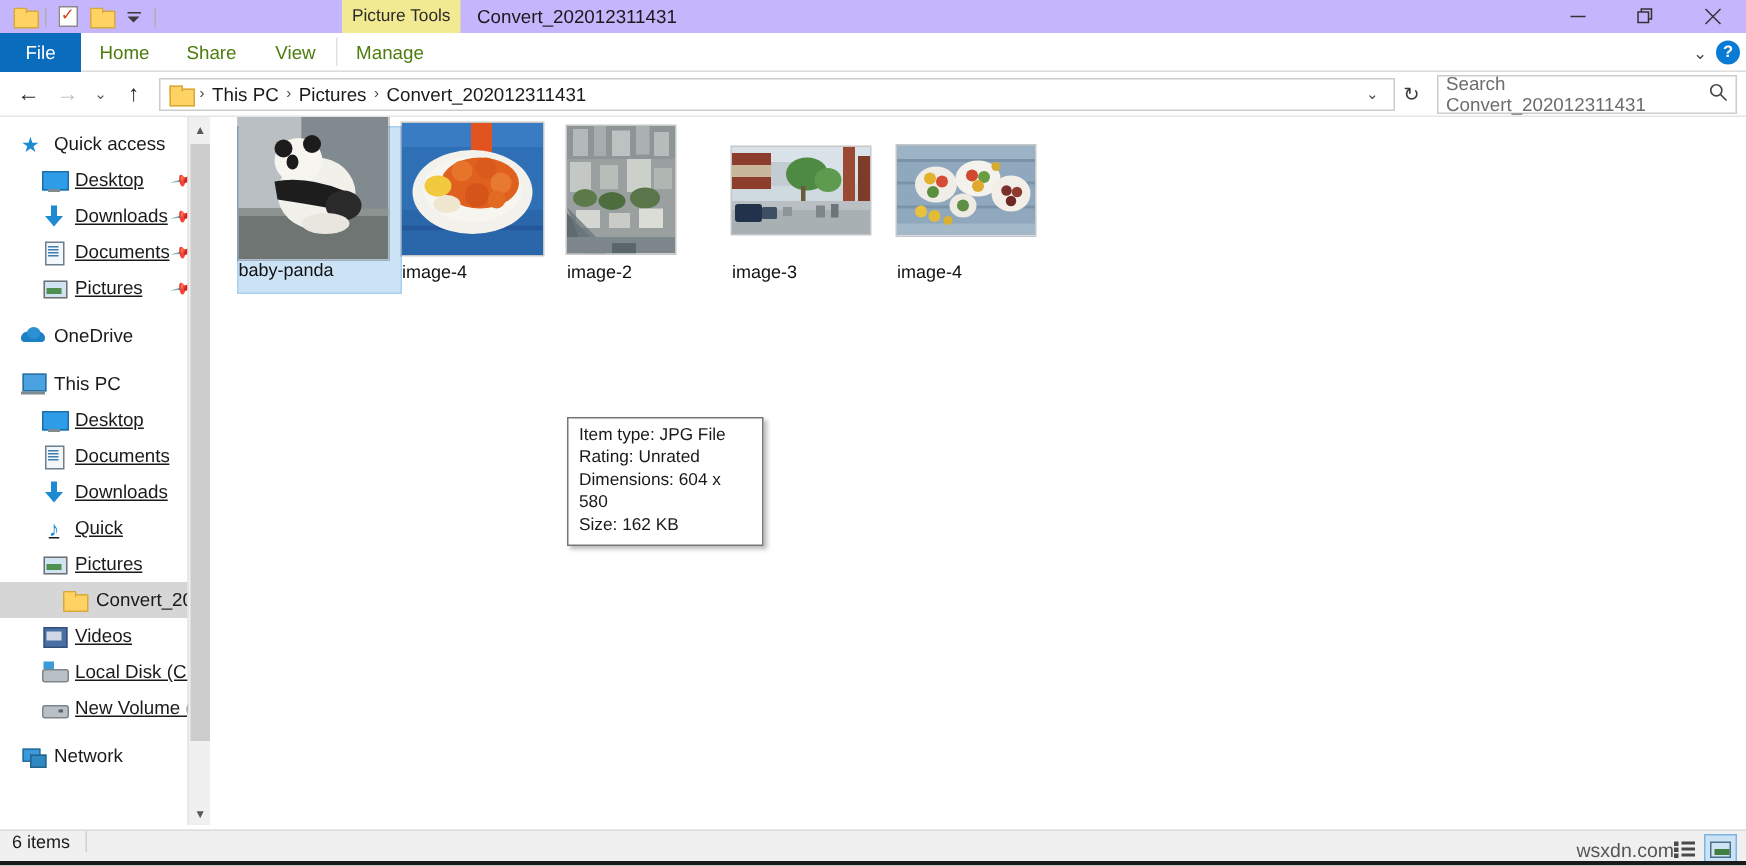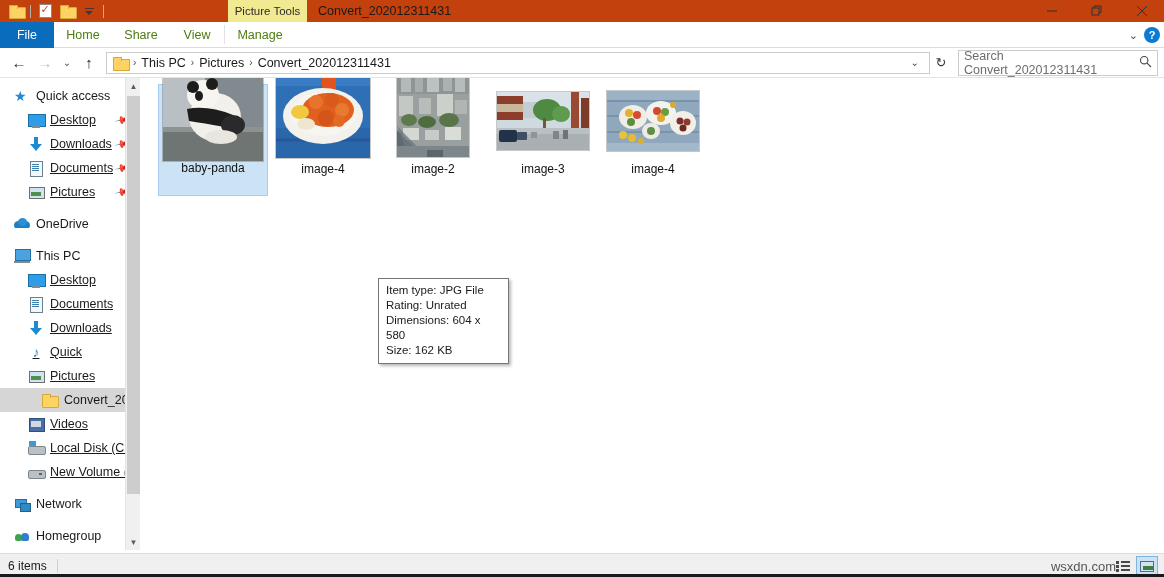--- a/index.html
+++ b/index.html
@@ -8,21 +8,21 @@
     font-family: "Liberation Sans", sans-serif;
     font-size: 12px;
     background: #ffffff;
     overflow: hidden;
     -webkit-font-smoothing: antialiased;
   }
   .window { position: relative; width: 1164px; height: 577px; background:#fff; }
 
   
   .titlebar {
-    position: relative; height: 22px; background: #c2410c;
+    position: relative; height: 22px; background: #c4b5fd;
     display: flex; align-items: center;
   }
   .qat { display: flex; align-items: center; gap: 0px; padding-left: 5px; height: 22px; }
   .qat-btn {
     width: 22px; height: 20px; display: flex; align-items: center; justify-content: center;
   }
   .qat-sep { width: 1px; height: 13px; background: #b0b0b0; margin: 0 3px; }
   .folder-mini {
     width: 15px; height: 12px; position: relative;
   }
@@ -191,38 +191,38 @@
   .sb-arrow.down { bottom: 0; }
   .sb-thumb {
     position: absolute; left: 1px; top: 18px; width: 13px; height: 398px; background: #cdcdcd;
   }
 
   
   .content { flex: 1; position: relative; background: #fff; overflow: hidden; }
   .tiles { display: flex; flex-wrap: wrap; padding: 6px 0 0 18px; gap: 0; align-content: flex-start; }
   .tile {
     width: 110px; height: 112px; display: flex; flex-direction: column;
-    align-items: center; justify-content: flex-end; padding-bottom: 20px; position: relative;
+    align-items: flex-start; justify-content: flex-end; padding-bottom: 8px; position: relative;
   }
   .tile.selected { background: #cce3f6; border: 1px solid #a9cff0; }
   .thumbwrap { height: 86px; display: flex; align-items: center; justify-content: center; }
   .thumb { box-shadow: 0 0 0 1px rgba(0,0,0,0.22); display:block; }
   .tile-label { font-size: 12px; color: #111; margin-top: 5px; text-align: center; white-space: nowrap; }
 
   
   .tooltip {
     position: absolute; left: 238px; top: 200px; width: 131px;
     background: #ffffff; border: 1px solid #767676; padding: 4px 6px 5px 7px;
     box-shadow: 2px 2px 3px rgba(0,0,0,0.28); font-size: 11.5px; color: #1a1a1a; line-height: 15px;
   }
 
   
   .statusbar {
     position: absolute; left: 0; bottom: 0; width: 1164px; height: 24px; background: #f0f0f0;
-    border-top: 1px solid #dcdcdc; display: flex; align-items: center; padding: 0 8px;
+    border-top: 1px solid #dcdcdc; display: flex; align-items: flex-start; padding: 0 8px;
     font-size: 12px; color: #1a1a1a;
   }
   .status-sep { width: 1px; height: 14px; background: #d0d0d0; margin-left: 10px; }
   .view-btns { position: absolute; right: 6px; top: 2px; display: flex; gap: 2px; }
   .vbtn { width: 22px; height: 20px; display: flex; align-items: center; justify-content: center; }
   .vbtn.active { background: #cce3f6; border: 1px solid #7fb4e0; }
   .vb-details { width: 14px; height: 11px; position: relative; }
   .vb-details .r { position: absolute; left: 0; width: 3px; height: 3px; background: #4a4a4a; }
   .vb-details .l { position: absolute; left: 5px; width: 9px; height: 2px; background: #4a4a4a; }
   .vb-icons { width: 14px; height: 11px; border: 1px solid #4a6f8a; background: #cfe3f2; position: relative; }
@@ -404,24 +404,20 @@
         <span class="nav-label">New Volume (E:)</span>
       </div>
 
       <div class="spacer"></div>
       <div class="nav-row">
         <span class="ico ico-net"></span>
         <span class="nav-label">Network</span>
       </div>
 
       <div class="spacer"></div>
-      <div class="nav-row">
-        <span class="ico ico-home"></span>
-        <span class="nav-label">Homegroup</span>
-      </div>
 
       <div class="sb-scroll">
         <div class="sb-arrow up">▲</div>
         <div class="sb-thumb"></div>
         <div class="sb-arrow down">▼</div>
       </div>
     </div>
 
     <div class="content">
       <div class="tiles">

